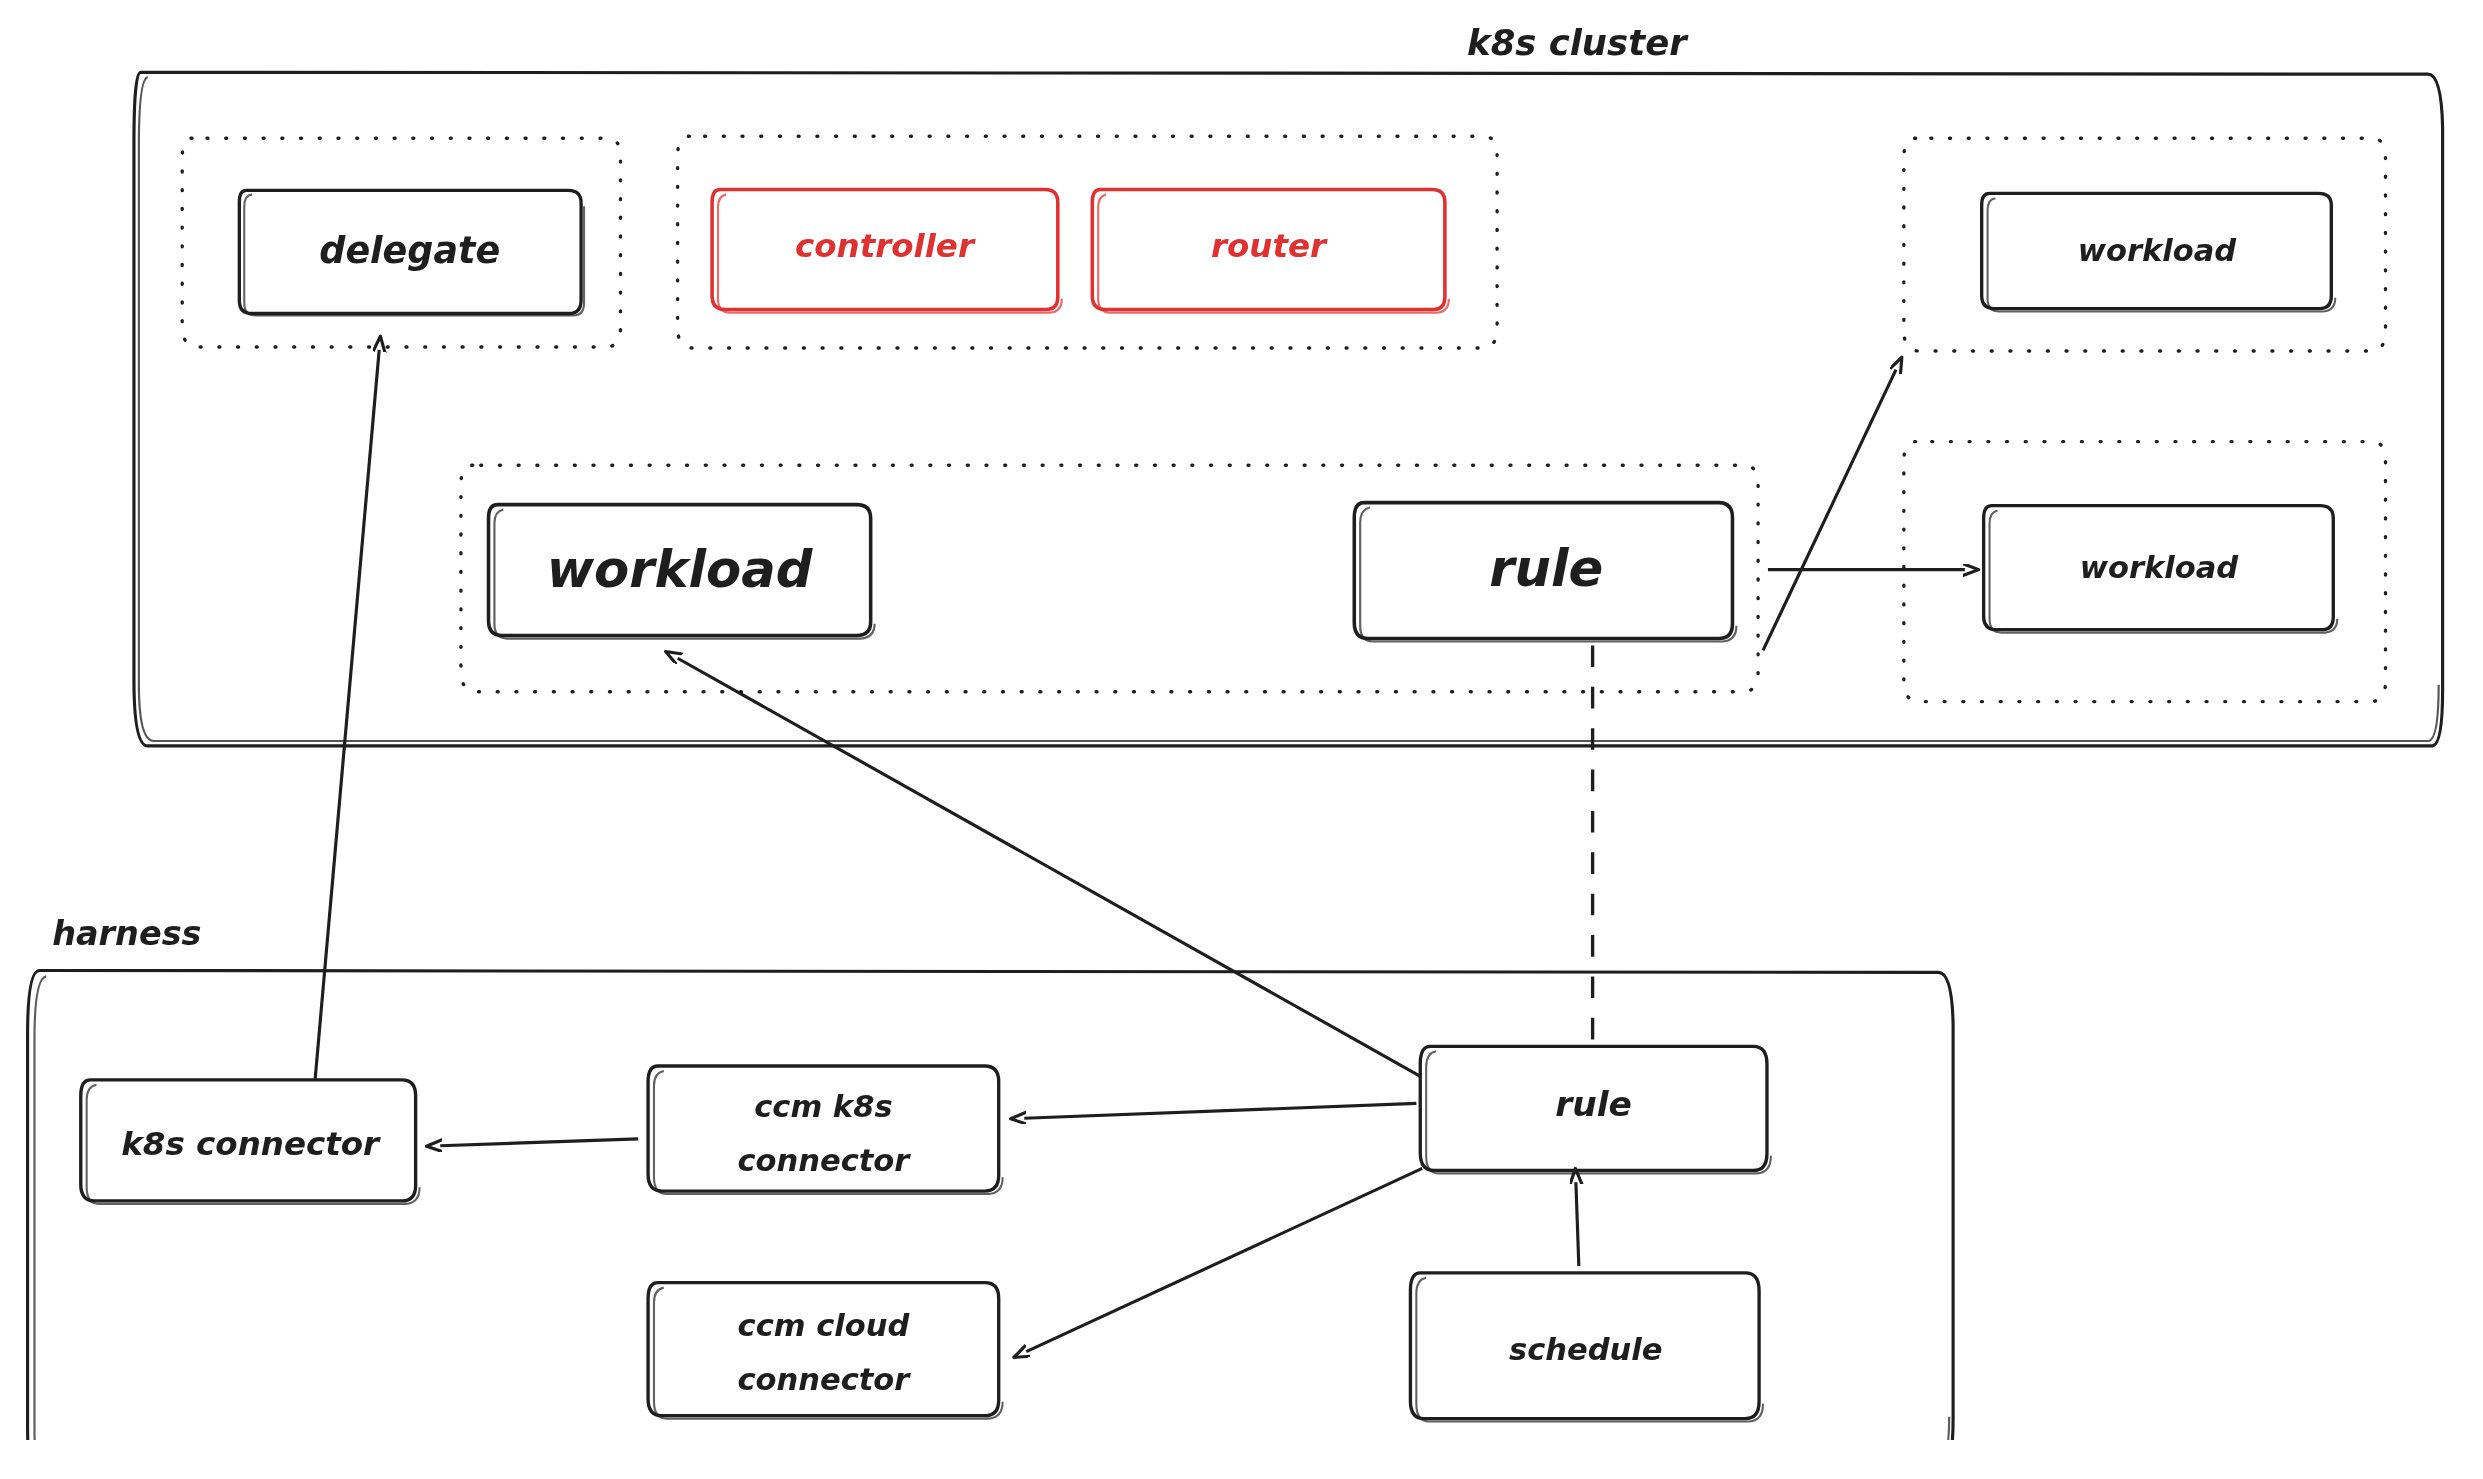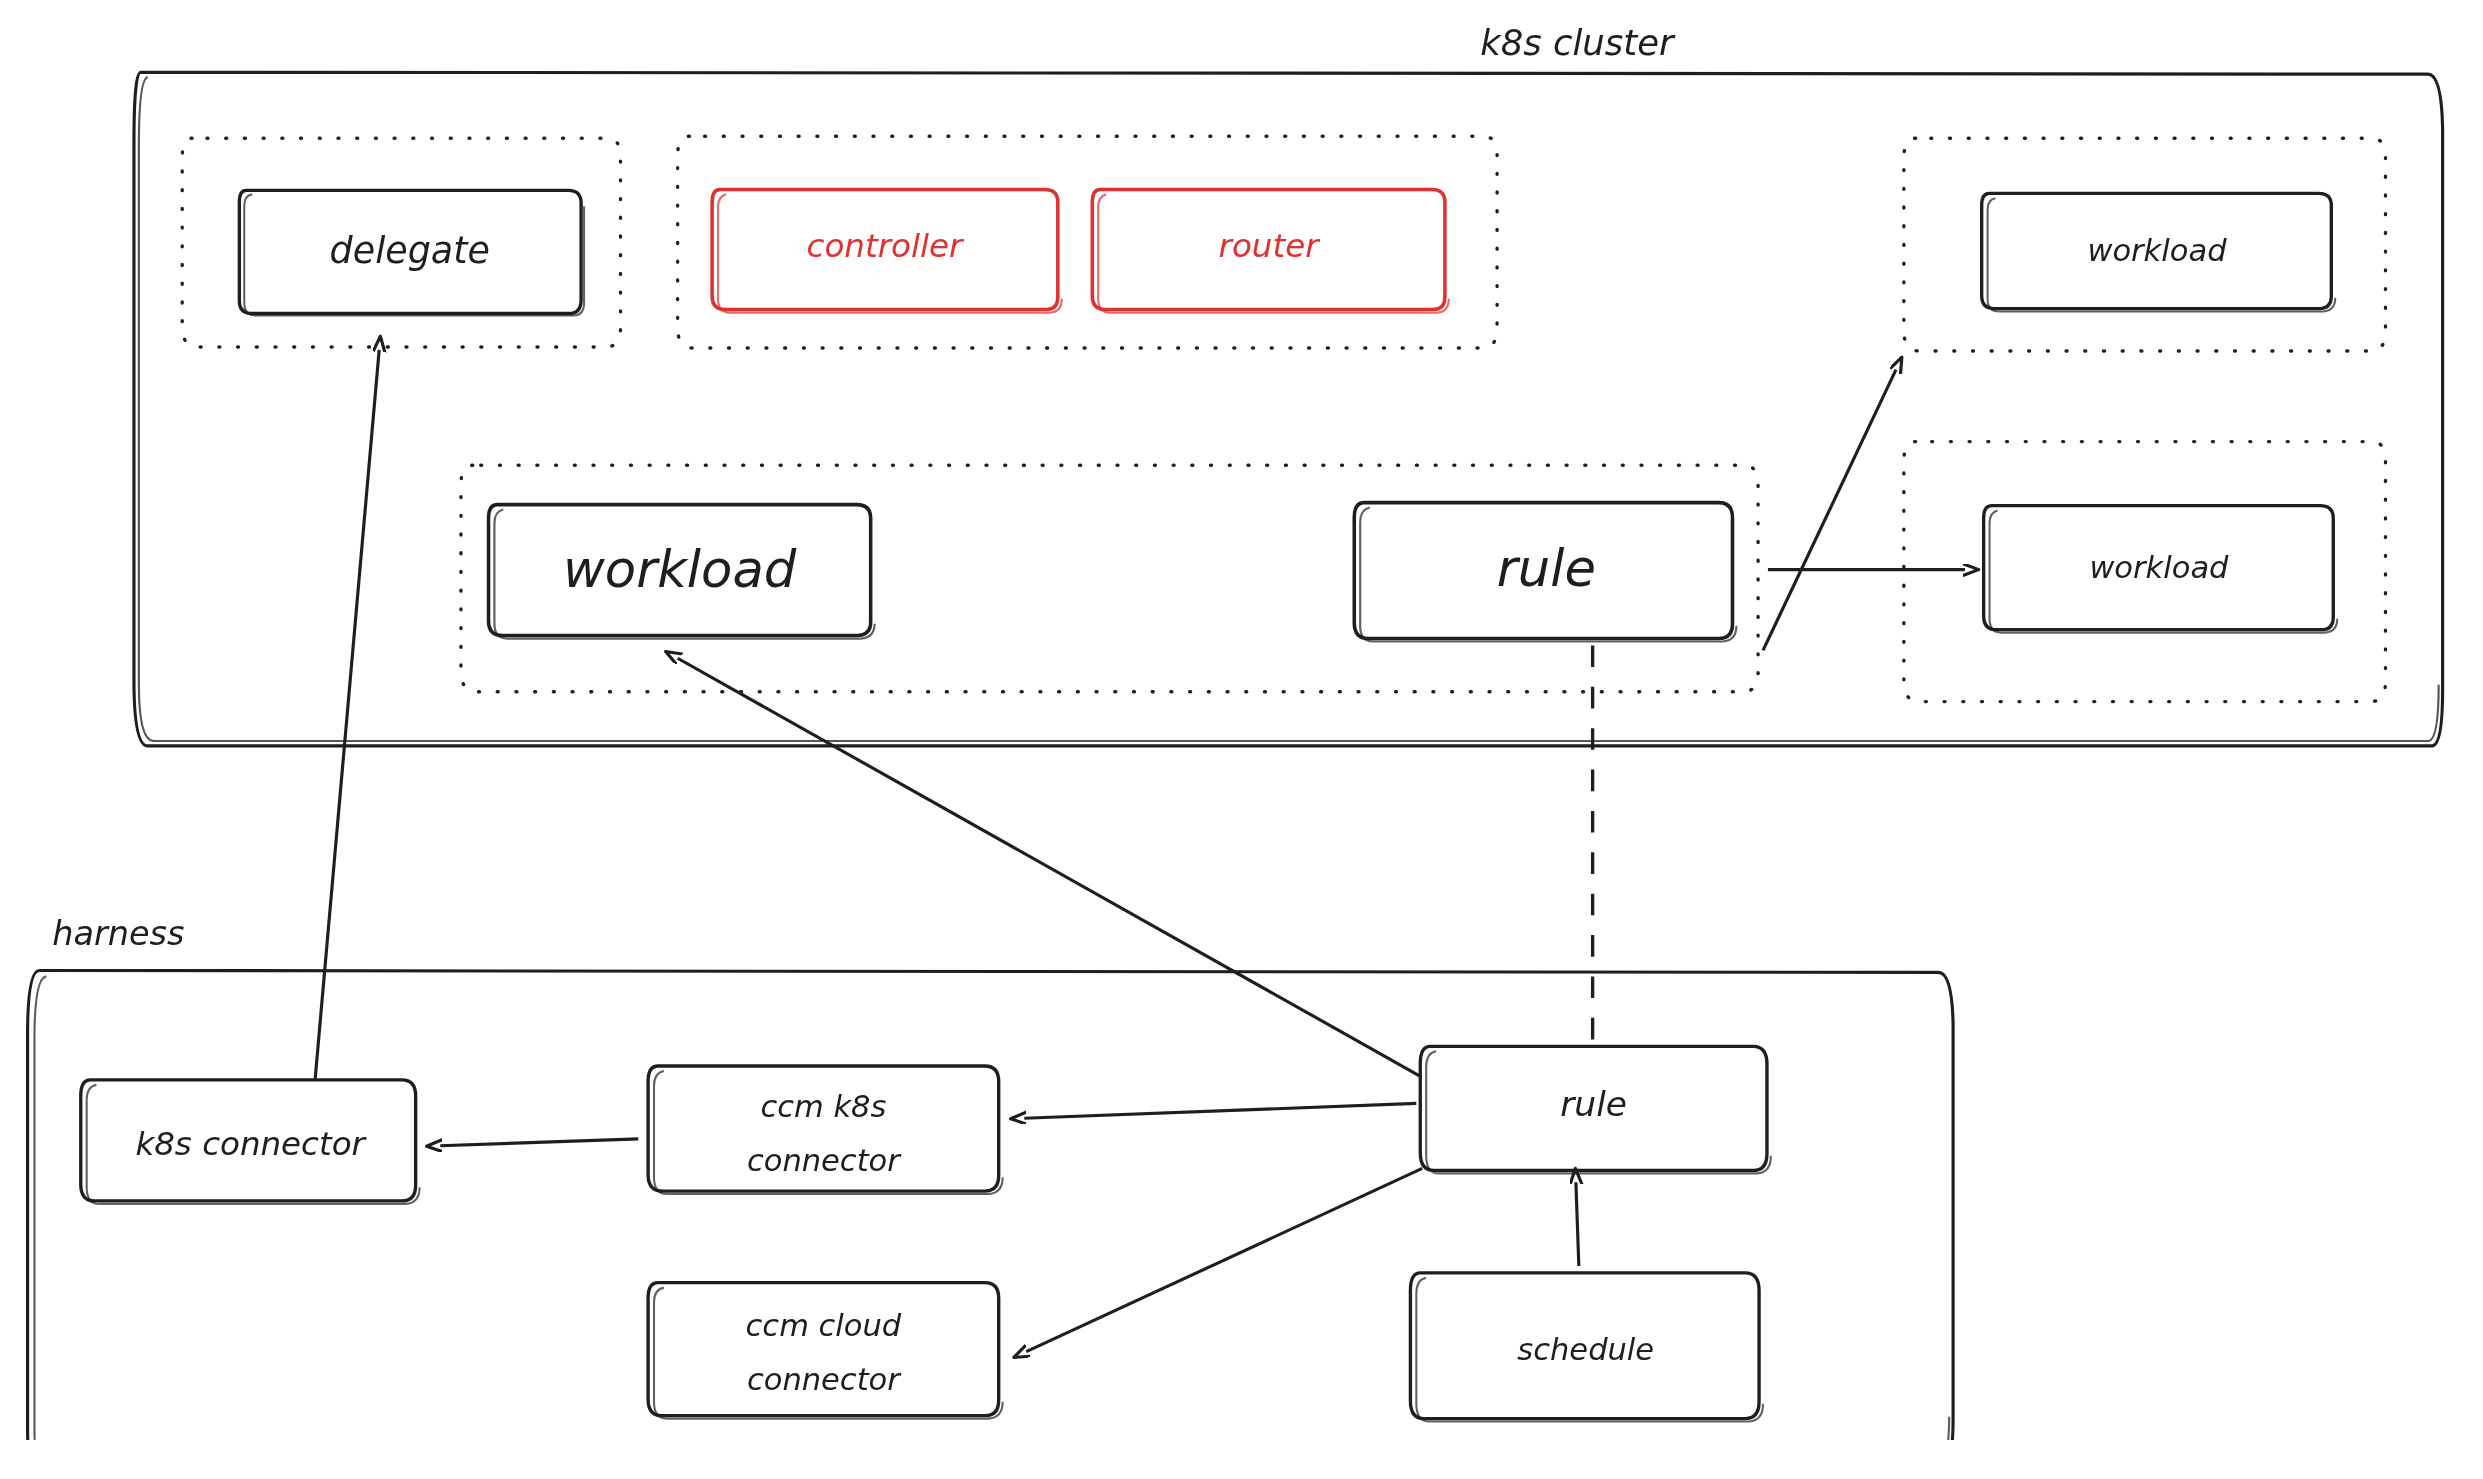--- a/index.html
+++ b/index.html
@@ -1,17 +1,17 @@
 <!DOCTYPE html>
 <html><head>
 <meta charset="utf-8">
 <style>
   html,body{margin:0;padding:0;background:#ffffff;}
   body{font-family:"DejaVu Sans", sans-serif;}
-  #stage{position:relative;width:2483px;height:1440px;background:#fff;overflow:hidden;}
+  #stage{position:relative;width:2483px;height:1440px;background:#fff;overflow:hidden;font-weight:bold;}
   svg#canvas{position:absolute;top:0;left:0;width:2483px;height:1480px;}
   .hand{font-family:"DejaVu Sans", sans-serif;font-style:italic;}
   text{dominant-baseline:middle;}
 </style>
 </head>
 <body>
 
 <div id="stage">
 <svg id="canvas" viewBox="0 0 2521 1502" xmlns="http://www.w3.org/2000/svg">
   <defs>

